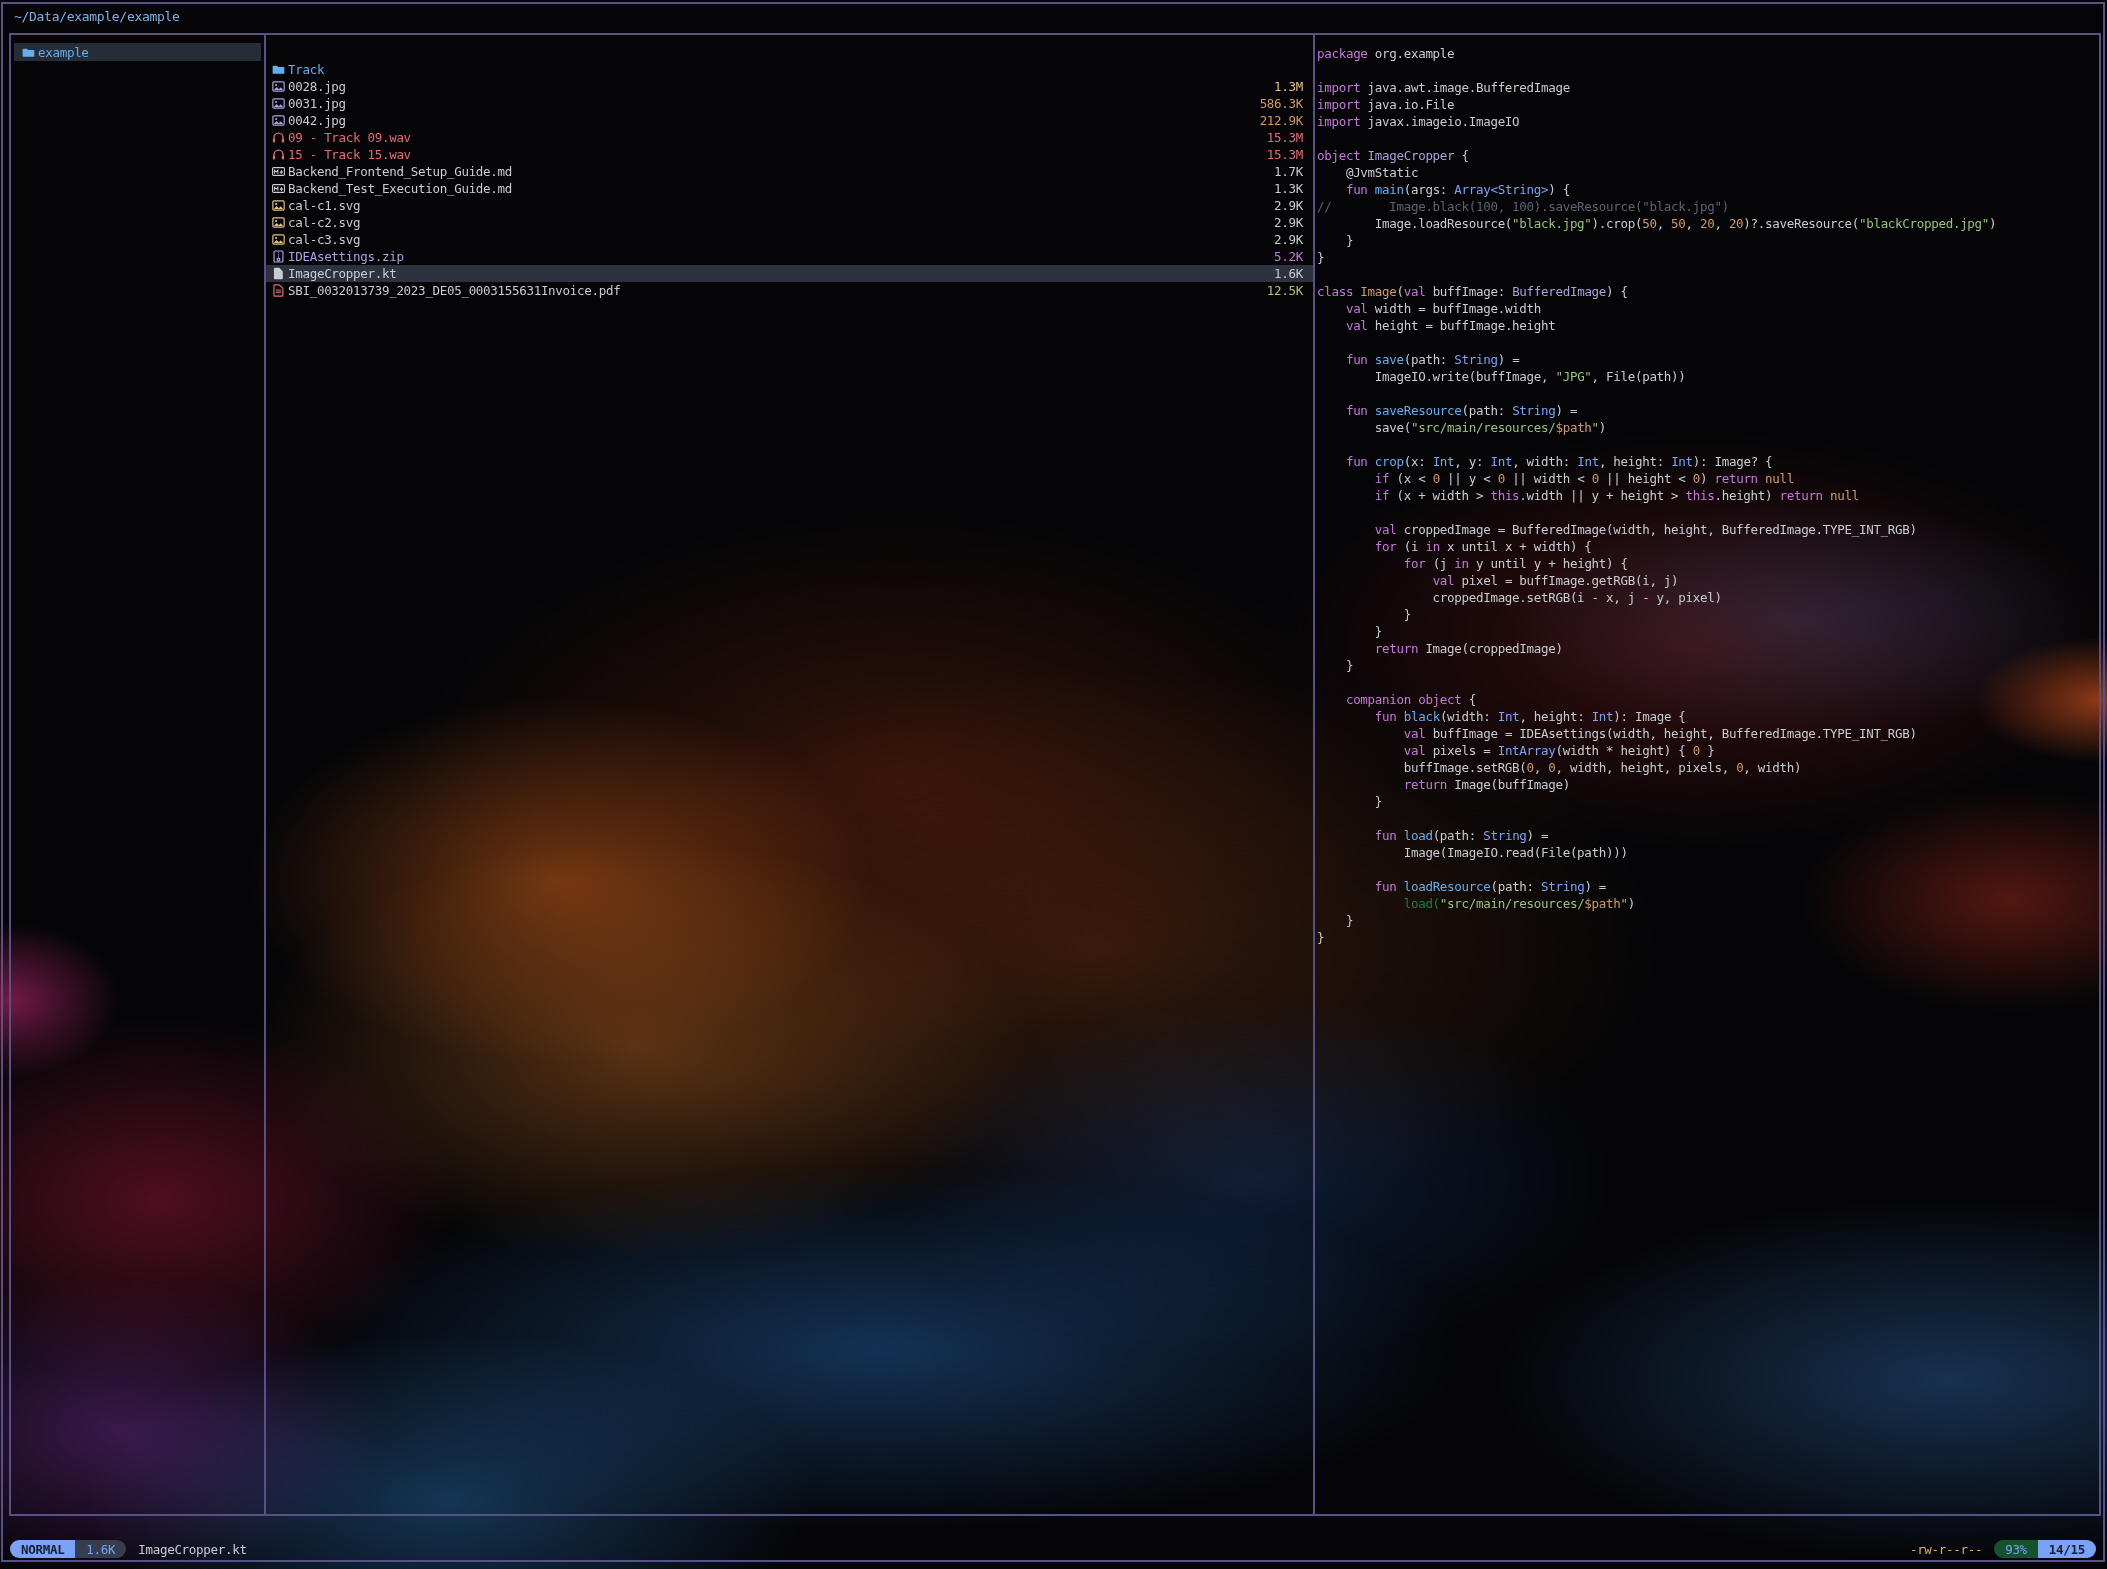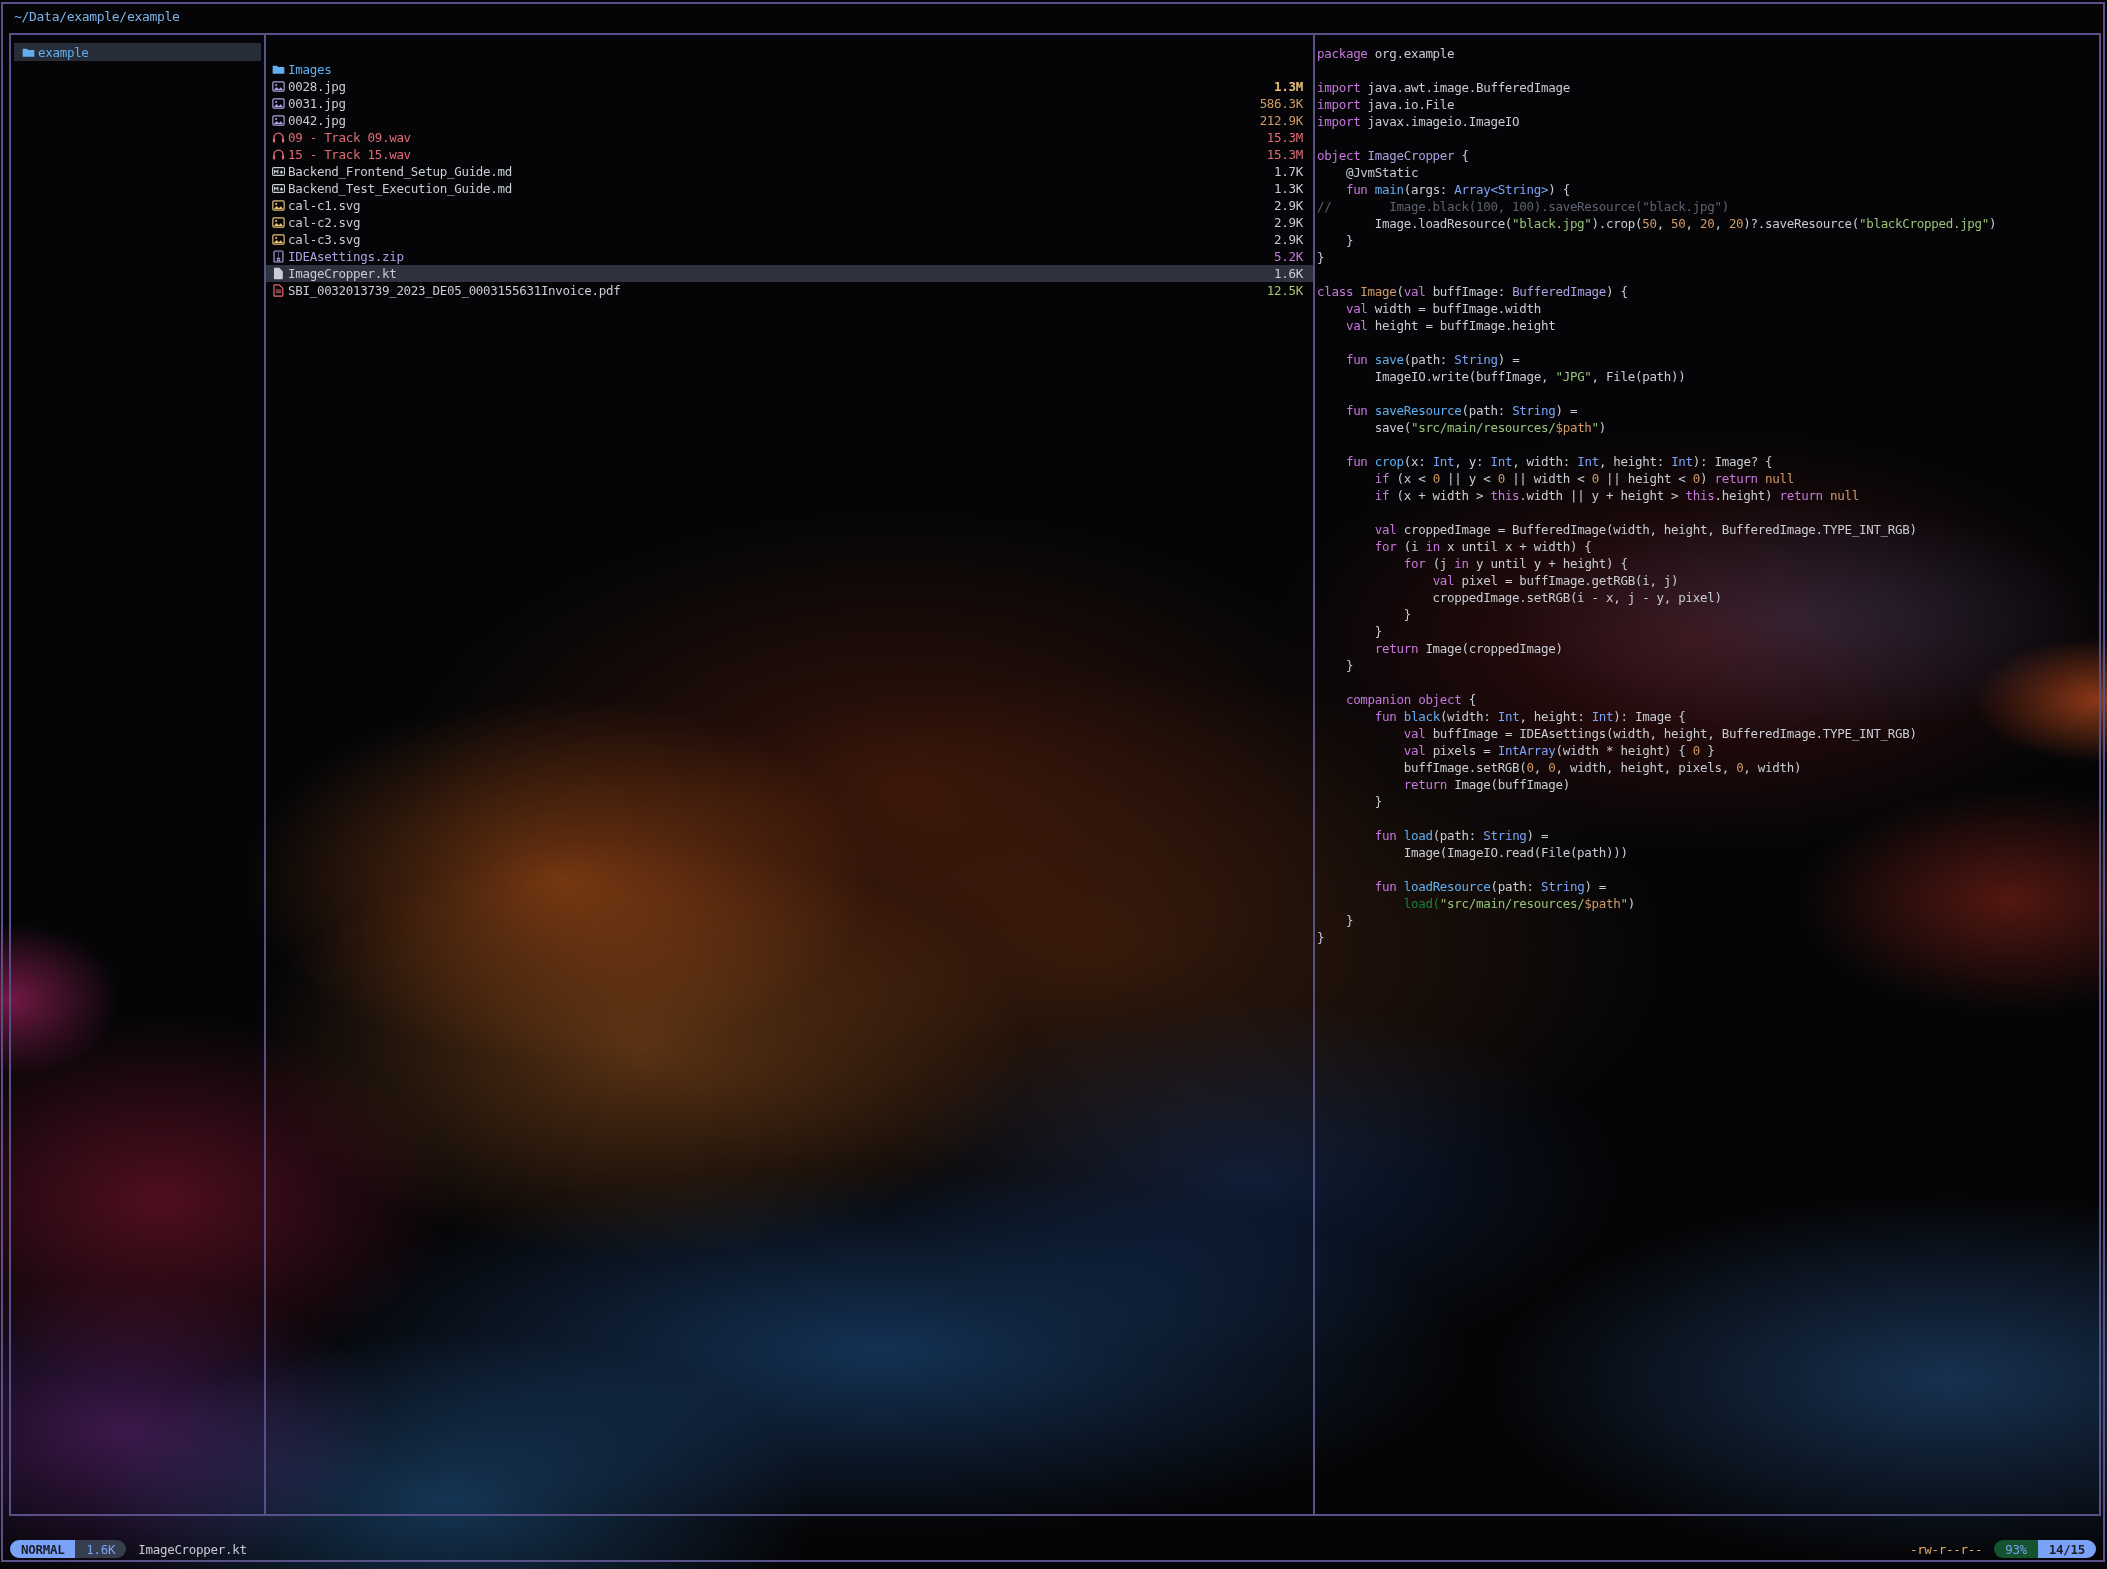--- a/index.html
+++ b/index.html
@@ -97,32 +97,32 @@
         </div>
       </div>
     <div class="divider d1"></div>
     <div class="file-pane">
         <div class="file-row" style="top: 26px;">
           <span class="ficon" style="color: rgb(97, 175, 239);">
             <svg width="13" height="13" viewBox="0 0 12 12">
               <path d="M1 2.5h3.6l1.2 1.3H11a.4.4 0 0 1 .4.4v5.3a.5.5 0 0 1-.5.5H1.1a.5.5 0 0 1-.5-.5V3a.5.5 0 0 1 .5-.5z" fill="currentColor"></path>
             </svg>
           </span>
-          <span class="fname" style="color: rgb(97, 175, 239);">Images</span>
+          <span class="fname" style="color: rgb(97, 175, 239);">Track</span>
         </div>
         <div class="file-row" style="top: 43px;">
           <span class="ficon" style="color: rgb(169, 161, 225);">
             <svg width="13" height="13" viewBox="0 0 12 12">
               <rect x="0.8" y="1.8" width="10.4" height="8.4" rx="1" fill="none" stroke="currentColor" stroke-width="1.1"></rect>
               <circle cx="3.8" cy="4.6" r="1" fill="currentColor"></circle>
               <path d="M1.6 9.2l2.7-2.7 2 2 1.7-1.7 2.4 2.4z" fill="currentColor"></path>
             </svg>
           </span>
           <span class="fname" style="color: rgb(200, 204, 212);">0028.jpg</span>
-          <span class="fsize" style="color: rgb(229, 192, 123); font-weight: bold;">1.3M</span>
+          <span class="fsize" style="color: rgb(229, 192, 123);">1.3M</span>
         </div>
         <div class="file-row" style="top: 60px;">
           <span class="ficon" style="color: rgb(169, 161, 225);">
             <svg width="13" height="13" viewBox="0 0 12 12">
               <rect x="0.8" y="1.8" width="10.4" height="8.4" rx="1" fill="none" stroke="currentColor" stroke-width="1.1"></rect>
               <circle cx="3.8" cy="4.6" r="1" fill="currentColor"></circle>
               <path d="M1.6 9.2l2.7-2.7 2 2 1.7-1.7 2.4 2.4z" fill="currentColor"></path>
             </svg>
           </span>
           <span class="fname" style="color: rgb(200, 204, 212);">0031.jpg</span>

